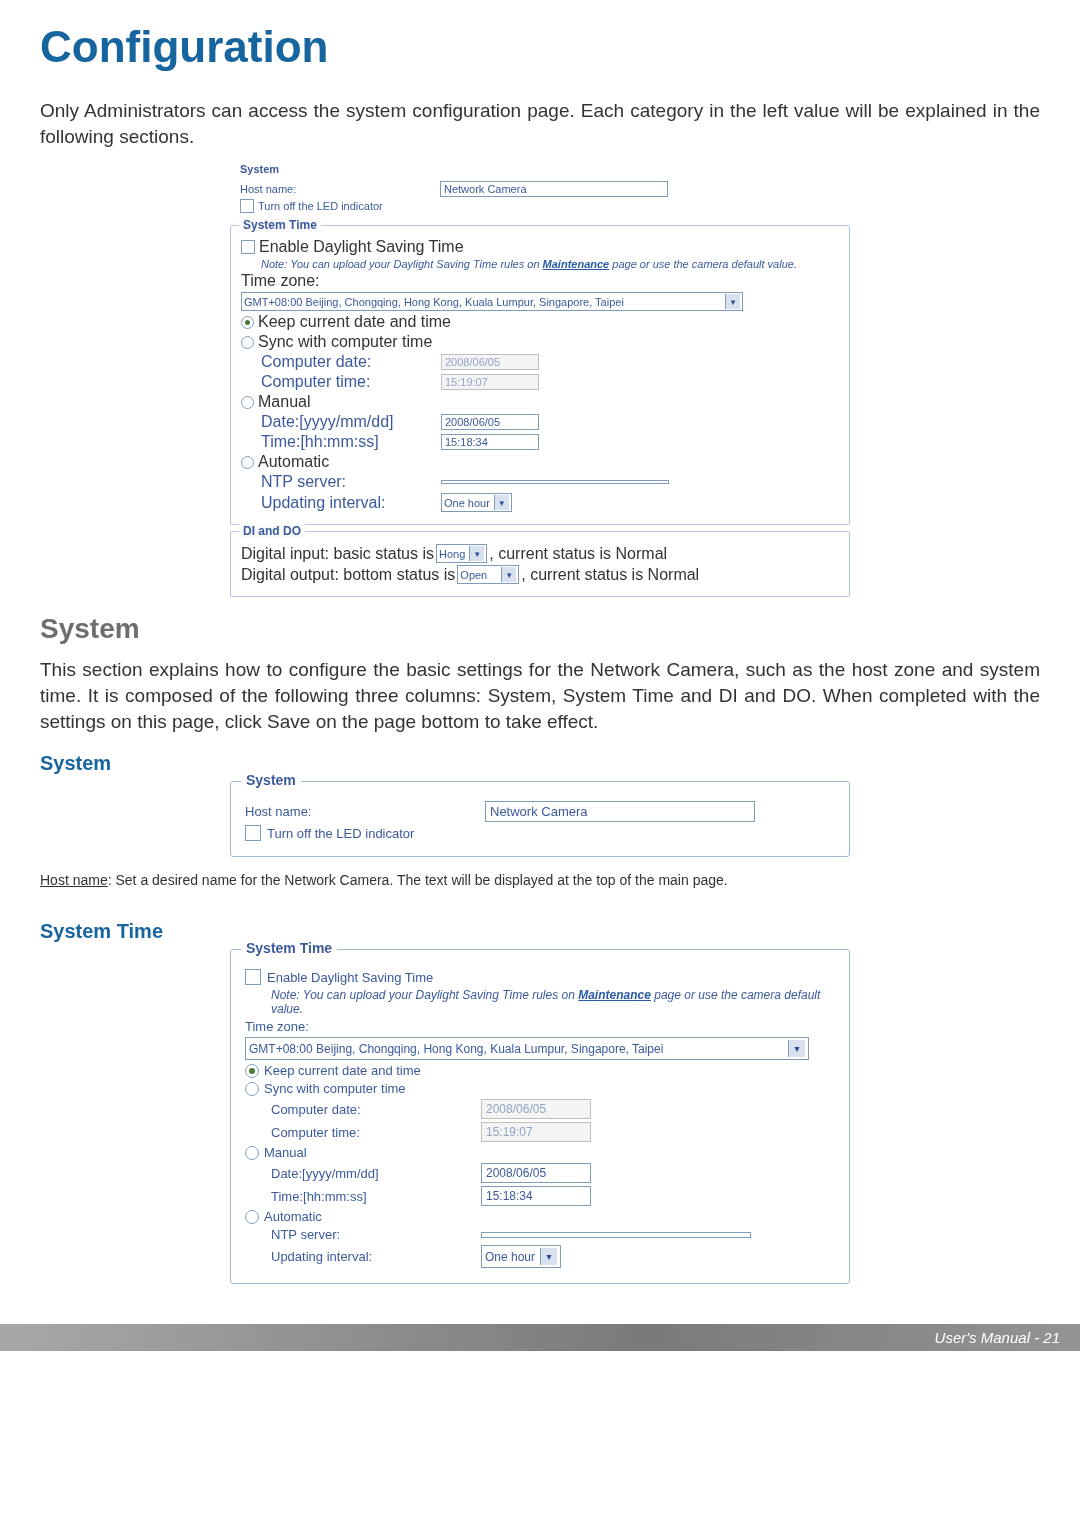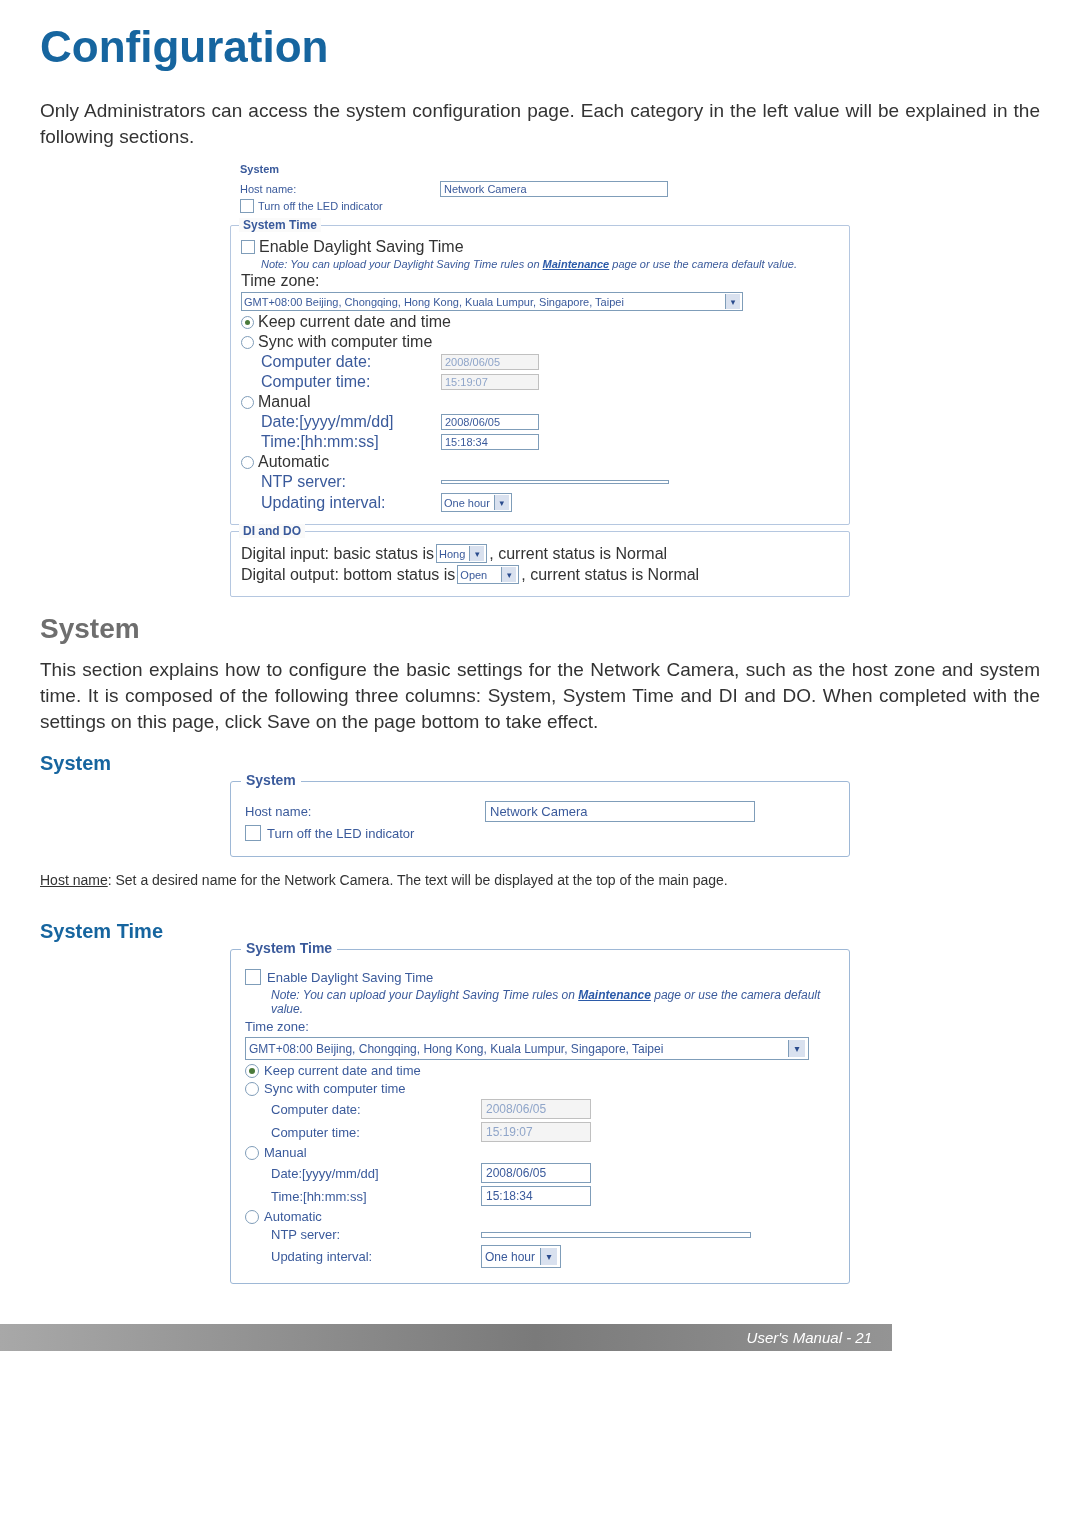--- a/index.html
+++ b/index.html
@@ -310,21 +310,21 @@
     margin-left: 26px;
   }
   .footer-bar {
     margin-top: 40px;
     background: linear-gradient(to right, #a8a8a8 0%, #7a7a7a 60%, #949494 100%);
     color: #fff;
     font-style: italic;
     font-size: 15px;
     padding: 5px 20px;
     text-align: right;
-    width: 892px;
+    width: 1080px;
     box-sizing: border-box;
     margin-left: -40px;
   }
 </style>
 </head>
 <body>
 
 <div class="page">
 
   <h1 class="main-title">Configuration</h1>

